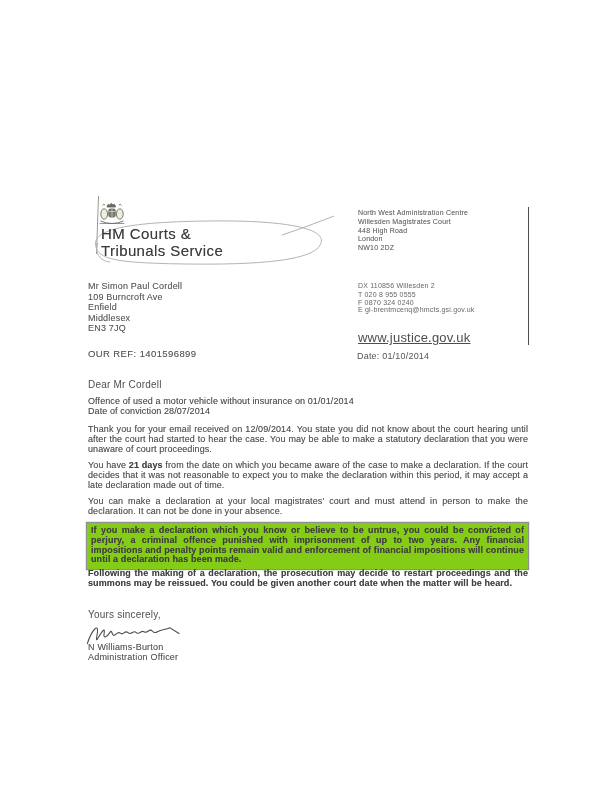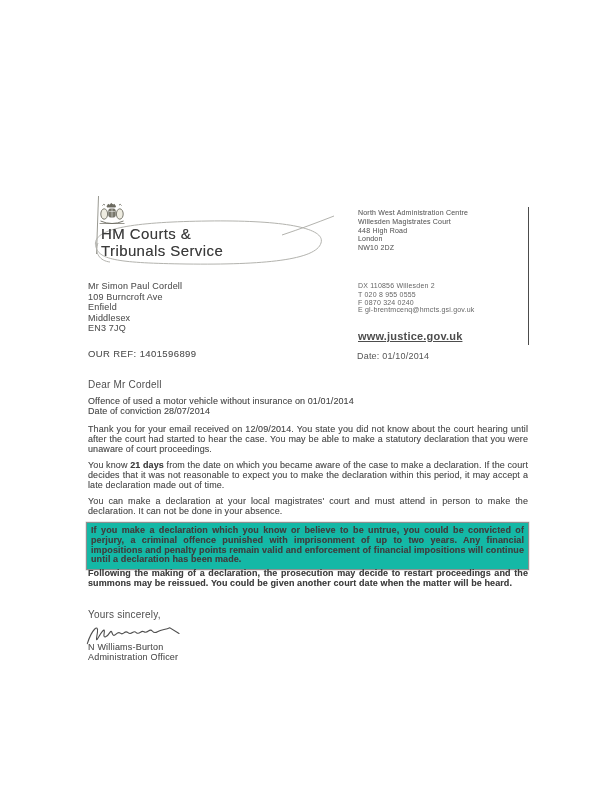--- a/index.html
+++ b/index.html
@@ -14,37 +14,37 @@
     letter-spacing:.4px;font-weight:500;text-shadow:0 0 .6px rgba(70,70,70,.55);
   }
   .pole{left:97px;top:196px;width:1px;height:58px;background:#9a9a92;transform:rotate(2deg);}
   .centre-addr{
     left:358px;top:209px;font-size:7px;line-height:8.8px;color:#6b6b6b;
     letter-spacing:.2px;text-shadow:0 0 .5px rgba(110,110,110,.5);
   }
   .vline{left:528px;top:207px;width:1px;height:138px;background:#4c4c4c;}
   .dx-line{left:358px;top:282px;font-size:7px;color:#666;letter-spacing:.2px;}
   .contact{left:358px;top:291px;font-size:7px;line-height:7.7px;color:#666;letter-spacing:.2px;}
-  .web{left:358px;top:330px;font-size:11px;font-weight:bold;color:#4d4d4d;text-decoration:underline;letter-spacing:.2px;}
+  .web{left:358px;top:330px;font-size:13px;font-weight:normal;color:#4d4d4d;text-decoration:underline;letter-spacing:.2px;}
   
   .recipient{left:88px;top:281px;font-size:9px;line-height:10.6px;color:#5a5a5a;letter-spacing:.2px;text-shadow:0 0 .5px rgba(100,100,100,.45);}
   .ourref{left:88px;top:348px;font-size:9.5px;color:#555;letter-spacing:.4px;text-shadow:0 0 .5px rgba(100,100,100,.45);}
   .dateline{left:357px;top:351px;font-size:9px;color:#555;letter-spacing:.2px;}
   
   .bodytext{
     left:88px;width:440px;font-size:9px;line-height:10px;color:#4f4f4f;
     text-align:justify;letter-spacing:.1px;text-shadow:0 0 .5px rgba(95,95,95,.5);
   }
   .salutation{left:88px;top:379px;font-size:10px;color:#4f4f4f;letter-spacing:.2px;}
   .subject{left:88px;top:396px;width:440px;font-size:9px;line-height:10.4px;color:#4f4f4f;letter-spacing:.1px;text-shadow:0 0 .5px rgba(95,95,95,.5);}
   .bold{font-weight:bold;color:#3f3f3f;}
   .warning-box{
     left:86px;top:522px;width:443px;box-sizing:border-box;
     border:1px solid #8f8f8f;box-shadow:0 0 0 .5px #d2d2d2;
-    padding:3px 4px 4px 4px;background:#14b8a6;
+    padding:3px 4px 4px 4px;background:#84cc16;
     font-size:9px;line-height:9.8px;font-weight:bold;color:#3f3f3f;
     text-align:justify;letter-spacing:.1px;text-shadow:0 0 .5px rgba(70,70,70,.5);
   }
   .p4{font-weight:bold;color:#3f3f3f;}
   .closing{left:88px;top:609px;font-size:10px;color:#4f4f4f;letter-spacing:.2px;}
   .signer{left:88px;top:642px;font-size:9px;line-height:10px;color:#555;letter-spacing:.2px;text-shadow:0 0 .5px rgba(100,100,100,.45);}
   svg{display:block;}
 </style>
 </head>
 <body>
@@ -113,21 +113,21 @@
 
   <div class="abs salutation">Dear Mr Cordell</div>
 
   <div class="abs subject">
     <div>Offence of used a motor vehicle without insurance on 01/01/2014</div>
     <div>Date of conviction 28/07/2014</div>
   </div>
 
   <div class="abs bodytext" style="top:424px;">Thank you for your email received on 12/09/2014. You state you did not know about the court hearing until after the court had started to hear the case. You may be able to make a statutory declaration that you were unaware of court proceedings.</div>
 
-  <div class="abs bodytext" style="top:460px;"><span>You know </span><span class="bold">21 days</span><span> from the date on which you became aware of the case to make a declaration. If the court decides that it was not reasonable to expect you to make the declaration within this period, it may accept a late declaration made out of time.</span></div>
+  <div class="abs bodytext" style="top:460px;"><span>You have </span><span class="bold">21 days</span><span> from the date on which you became aware of the case to make a declaration. If the court decides that it was not reasonable to expect you to make the declaration within this period, it may accept a late declaration made out of time.</span></div>
 
   <div class="abs bodytext" style="top:496px;">You can make a declaration at your local magistrates' court and must attend in person to make the declaration. It can not be done in your absence.</div>
 
   <div class="abs warning-box">If you make a declaration which you know or believe to be untrue, you could be convicted of perjury, a criminal offence punished with imprisonment of up to two years. Any financial impositions and penalty points remain valid and enforcement of financial impositions will continue until a declaration has been made.</div>
 
   <div class="abs bodytext p4" style="top:568px;">Following the making of a declaration, the prosecution may decide to restart proceedings and the summons may be reissued. You could be given another court date when the matter will be heard.</div>
 
   <div class="abs closing">Yours sincerely,</div>
 
   <div class="abs" style="left:84px;top:619px;">

